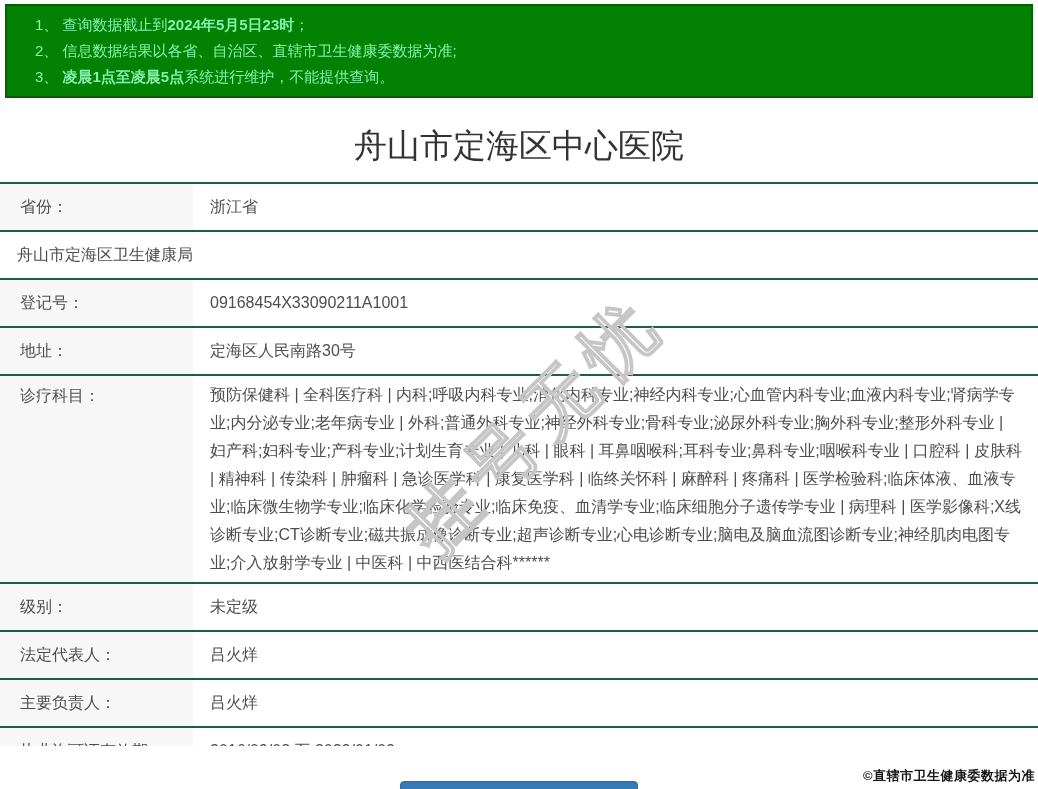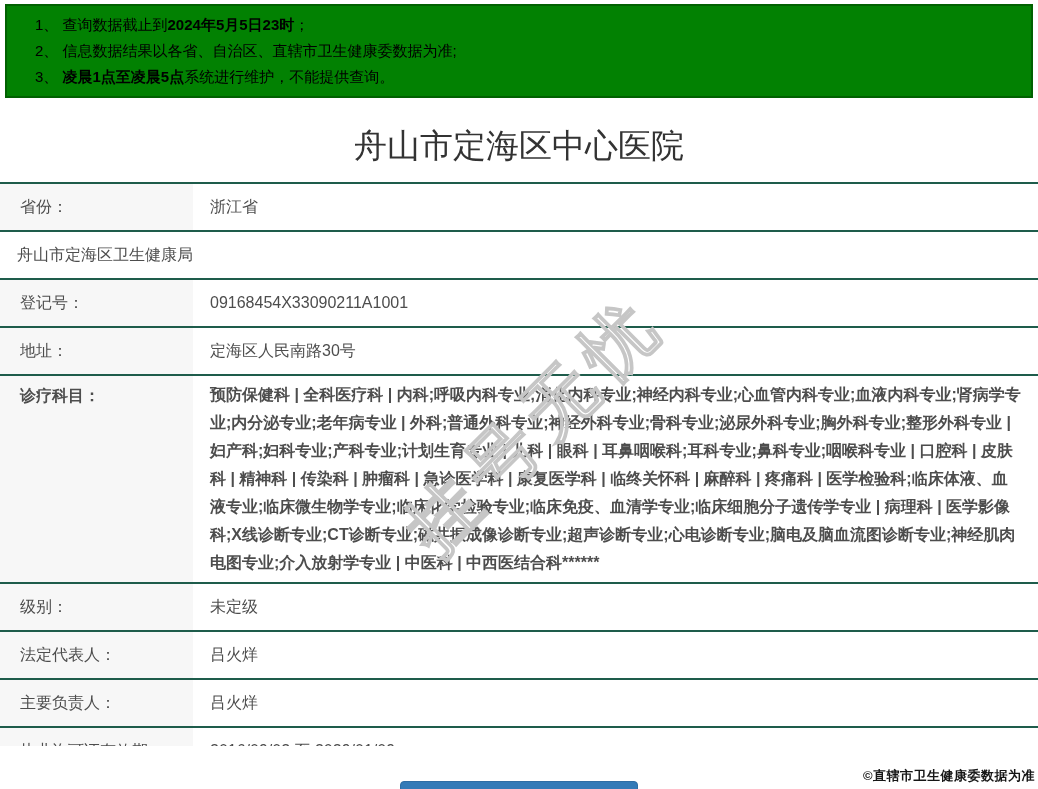--- a/index.html
+++ b/index.html
@@ -8,34 +8,34 @@
     --button_blue:#337ab7;
     --row_border:#1e5c4b;
     --label_bg:#f7f7f7;
   }
   *{margin:0;padding:0;box-sizing:border-box;}
   html,body{width:1038px;height:789px;overflow:hidden;background:#fff;
     font-family:"Liberation Sans","DejaVu Sans",sans-serif;}
   .page{position:relative;width:1038px;height:789px;overflow:hidden;}
 
   .notice{margin:4px 5px 0;border:2px solid var(--banner_border);
-    background:var(--banner_green);padding:6px 10px 6px 28px;color:#000000;}
+    background:var(--banner_green);padding:6px 10px 6px 28px;color:#86efac;}
   .notice-line{font-size:15px;line-height:26px;white-space:nowrap;}
   .notice-line b{font-weight:700;}
 
   h1.title{margin:28px 12px 16px;text-align:center;font-size:33px;line-height:40px;
     font-weight:500;color:#333;}
 
   .info-table{height:564px;overflow:hidden;border-top:2px solid var(--row_border);}
   .row{display:flex;border-bottom:2px solid var(--row_border);min-height:48px;}
   .cell-label{width:193px;flex:0 0 193px;background:var(--label_bg);
     padding:11px 10px 11px 20px;font-size:16px;line-height:24px;color:#4d4d4d;}
   .cell-value{flex:1;padding:11px 16px 11px 17px;font-size:16px;line-height:24px;
     color:#4d4d4d;word-break:break-all;}
-  .row.tall{min-height:208px;font-weight:bold;}
+  .row.tall{min-height:208px;}
   .row.tall .cell-value{line-height:28px;padding-top:5px;padding-bottom:5px;}
   .row.tall .cell-label{padding-top:8px;}
 
   .btn-bar{margin-top:7px;text-align:center;}
   .close-btn{display:inline-block;width:238px;height:36px;line-height:34px;
     background:var(--button_blue);border:1px solid #2e6da4;border-radius:4px;
     color:#e5e5e5;font-size:17px;cursor:pointer;
     font-family:"Liberation Sans","DejaVu Sans",sans-serif;margin-top:28px;}
 
   .diag-watermark{position:absolute;left:335px;top:385px;width:400px;height:80px;

